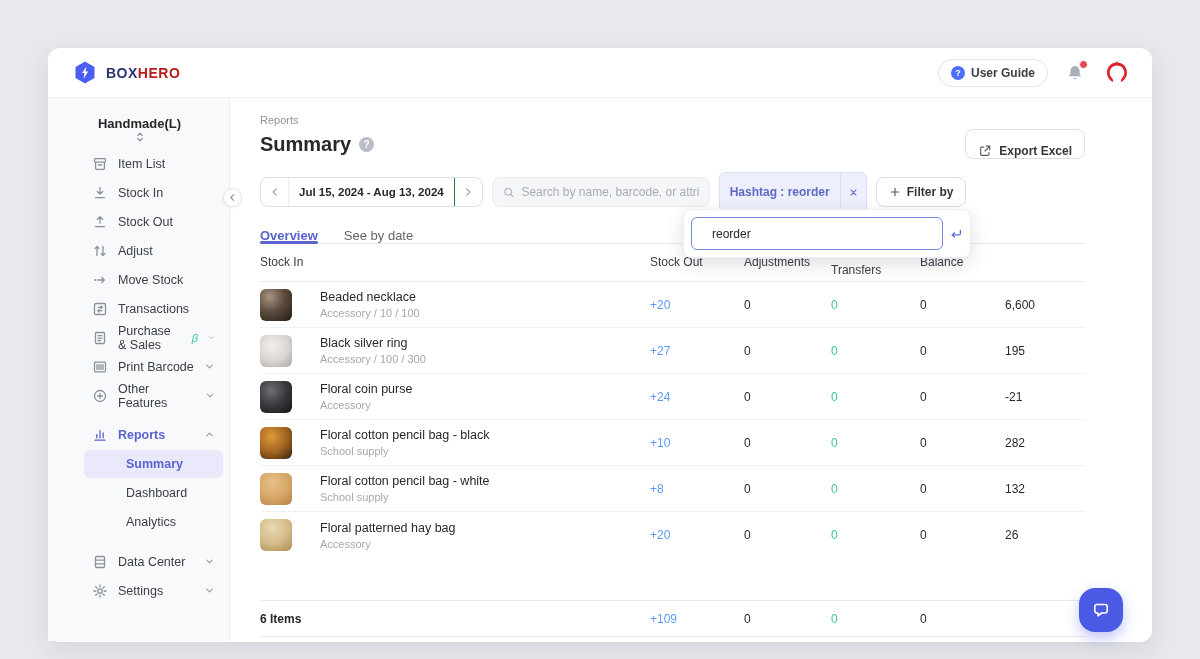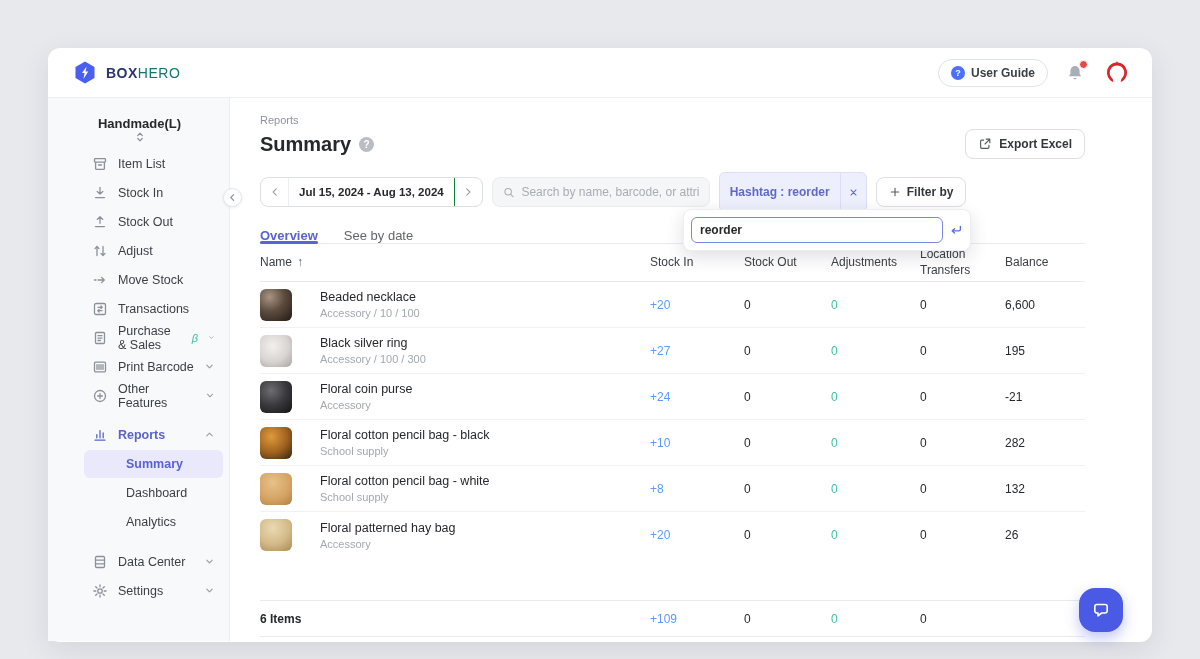--- a/index.html
+++ b/index.html
@@ -9,21 +9,21 @@
 
   .card { position:absolute; left:48px; top:48px; width:1104px; height:594px;
     background:#fff; border-radius:12px; box-shadow:0 8px 28px rgba(30,35,60,.10); }
 
   
   .topbar { height:50px; display:flex; align-items:center; padding:0 20px 0 24px;
     border-bottom:1px solid #eceef1; }
   .logo { display:flex; align-items:center; gap:8px; }
   .logo-text { font-size:14px; letter-spacing:.5px; }
   .logo-text b { color:#2b3570; font-weight:800; }
-  .logo-text span { color:#0f766e; font-weight:400; }
+  .logo-text span { color:#b91c1c; font-weight:700; }
   .topbar-right { margin-left:auto; display:flex; align-items:center; gap:18px; }
   .user-guide { display:flex; align-items:center; gap:6px; height:28px; padding:0 12px;
     border:1px solid #dfe3ef; border-radius:14px; background:#fff; font-size:12px;
     font-weight:700; color:#3a3f45; cursor:pointer; }
   .q-badge { width:14px; height:14px; border-radius:50%; background:#4c6fff; color:#fff;
     font-size:9px; font-weight:800; display:flex; align-items:center; justify-content:center; }
   .bell-wrap { position:relative; cursor:pointer; }
   .bell-badge { position:absolute; top:-4px; right:-4px; width:9px; height:9px;
     background:#e5484d; border-radius:50%; border:1.5px solid #fff; }
   .avatar { width:30px; height:30px; border-radius:50%; background:#fff; display:flex;
@@ -56,21 +56,21 @@
     box-shadow:0 1px 3px rgba(0,0,0,.08); cursor:pointer; z-index:5; }
 
   
   .main { flex:1; padding:16px 67px 0 30px; display:flex; flex-direction:column; position:relative; }
   .breadcrumb { font-size:11px; color:#8e949b; }
   .title-row { display:flex; align-items:center; margin-top:3px; }
   .page-title { font-size:20px; font-weight:800; color:#26282b; }
   .help-dot { width:15px; height:15px; border-radius:50%; background:#b9bec6; color:#fff;
     font-size:10px; font-weight:800; display:flex; align-items:center; justify-content:center;
     margin-left:8px; cursor:pointer; }
-  .export-btn { margin-left:auto; display:flex; align-items:center; gap:7px; height:30px;
+  .export-btn { margin-left:auto; display:flex; align-items:flex-end; gap:7px; height:30px;
     padding:0 12px; border:1px solid #dcdfe4; border-radius:8px; background:#fff;
     font-size:12px; font-weight:700; color:#33373c; cursor:pointer; }
 
   
   .filter-row { display:flex; align-items:center; gap:9px; margin-top:13px; position:relative; }
   .date-group { display:flex; align-items:center; height:30px; border:1px solid #dcdfe4;
     border-radius:8px; background:#fff; overflow:hidden; }
   .date-nav { width:27px; height:100%; display:flex; align-items:center; justify-content:center;
     color:#9aa0a8; cursor:pointer; }
   .date-label { padding:0 10px; font-size:11.5px; font-weight:700; color:#26282b;
@@ -86,23 +86,23 @@
   .chip-label { padding:0 10px; font-size:12px; font-weight:700; color:#5f6ac4; }
   .chip-close { width:26px; height:100%; display:flex; align-items:center; justify-content:center;
     color:#5f6ac4; border-left:1px solid #dadef8; cursor:pointer; }
   .filter-by { display:flex; align-items:center; gap:6px; height:30px; padding:0 12px;
     border:1px solid #dcdfe4; border-radius:8px; background:#fff; font-size:12px;
     font-weight:700; color:#33373c; cursor:pointer; }
 
   .tag-popover { position:absolute; left:423px; top:37px; width:288px; background:#fff;
     border:1px solid #eceef2; border-radius:8px; padding:7px;
     box-shadow:0 6px 18px rgba(25,30,60,.14); display:flex; align-items:center; gap:6px; z-index:10; }
-  .tag-popover input { flex:1; height:26px; border:1px solid #7b86ea; border-radius:6px;
-    padding:0 8px; font-size:12px; color:#26282b; outline:none;
-    font-family:"Liberation Sans", sans-serif;font-weight:bold; }
+  .tag-popover input { flex:1; height:33px; border:1px solid #7b86ea; border-radius:6px;
+    padding:0 20px; font-size:12px; color:#26282b; outline:none;
+    font-family:"Liberation Sans", sans-serif; }
   .enter-key { color:#5b6ee0; cursor:pointer; }
 
   
   .tabs { display:flex; gap:26px; margin-top:16px; border-bottom:1px solid #e8eaed; }
   .tab { font-size:13px; cursor:pointer; color:#60666c; position:relative; }
   .tab.active { color:#5a63d0; font-weight:700; }
   .tab.active::after { content:""; position:absolute; left:0; right:0; bottom:-1px;
     height:3px; background:#5a63d0; border-radius:2px; }
 
   
@@ -376,24 +376,20 @@
           </span>
         </div>
       </div>
 
       <div class="tabs">
         <div class="tab active">Overview</div>
         <div class="tab">See by date</div>
       </div>
 
       <div class="tgrid thead">
-        <div class="th th-name">
-          <span>Name</span>
-          <span class="sort-arrow">↑</span>
-        </div>
         <div class="th">Stock In</div>
         <div class="th">Stock Out</div>
         <div class="th">Adjustments</div>
         <div class="th" style="max-width:62px;">Location Transfers</div>
         <div class="th">Balance</div>
       </div>
 
       <div class="tgrid trow">
         <div class="name-cell">
           <div class="thumb t0"></div>

